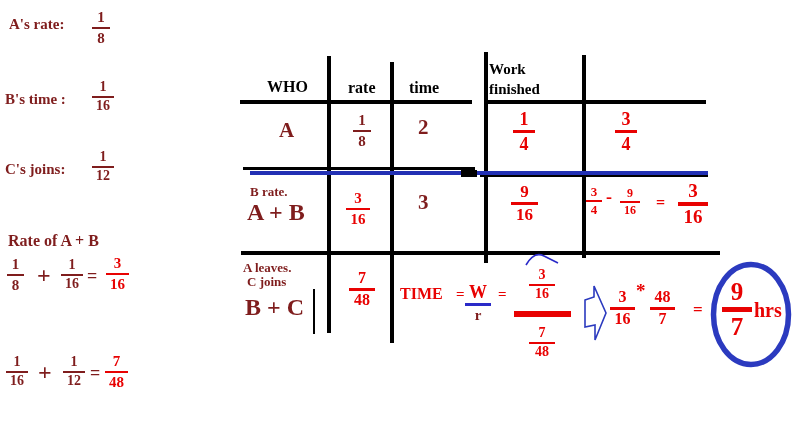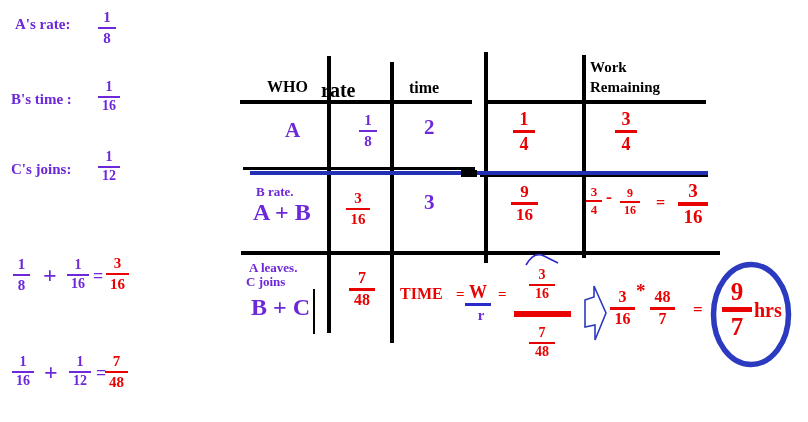--- a/index.html
+++ b/index.html
@@ -1,19 +1,19 @@
 <!DOCTYPE html>
 <html><head>
 <meta charset="utf-8">
 <style>
   html,body{margin:0;padding:0;background:#ffffff;}
   .canvas{position:relative;width:808px;height:422px;background:#ffffff;overflow:hidden;
           font-family:"Liberation Serif",serif;font-weight:bold;}
   .t{position:absolute;white-space:nowrap;line-height:1.1;}
-  .blue{color:#6d28d9;margin-left:6px;}
+  .blue{color:#7f1d1d;}
   .red{color:#e80202;}
   .black{color:#000000;}
   .frac{position:absolute;display:flex;flex-direction:column;align-items:center;text-align:center;line-height:1.05;}
   .frac .num,.frac .den{display:block;padding:0 1px;}
   .frac .bar{display:block;width:100%;height:0.17em;min-height:2px;background:currentColor;margin:0.08em 0;}
   .frac .bluebar{background:#2a2ac8;}
   .vline{position:absolute;background:#000000;}
   .hline{position:absolute;background:#000000;}
   .hline-blue{position:absolute;background:#2230b4;}
   .redbar{position:absolute;background:#e80202;}
@@ -39,20 +39,21 @@
     <span class="den">16</span>
   </div>
 
   <span class="t blue" style="left:5px;top:161px;font-size:15px">C's joins:</span>
   <div class="frac blue" style="left:92px;top:150px;width:22px;font-size:14px">
     <span class="num">1</span>
     <span class="bar"></span>
     <span class="den">12</span>
   </div>
 
+  <span class="t blue" style="left:8px;top:232px;font-size:16px">Rate of A + B</span>
   <div class="frac blue" style="left:7px;top:257px;width:17px;font-size:15px">
     <span class="num">1</span>
     <span class="bar"></span>
     <span class="den">8</span>
   </div>
   <span class="t blue" style="left:37px;top:262px;font-size:24px">+</span>
   <div class="frac blue" style="left:61px;top:258px;width:22px;font-size:14px">
     <span class="num">1</span>
     <span class="bar"></span>
     <span class="den">16</span>
@@ -90,23 +91,23 @@
 
   <div class="hline" style="left:240px;top:100px;width:232px;height:4px"></div>
   <div class="hline" style="left:485px;top:100px;width:221px;height:4px"></div>
   <div class="hline" style="left:243px;top:167px;width:232px;height:3px"></div>
   <div class="hline-blue" style="left:250px;top:171px;width:458px;height:4px"></div>
   <div class="hline" style="left:480px;top:175px;width:228px;height:2px"></div>
   <div class="hline" style="left:461px;top:170px;width:16px;height:7px"></div>
   <div class="hline" style="left:241px;top:251px;width:479px;height:4px"></div>
 
   <span class="t black" style="left:267px;top:78px;font-size:16px">WHO</span>
-  <span class="t black" style="left:321px;top:79px;font-size:20px">rate</span>
+  <span class="t black" style="left:348px;top:79px;font-size:16px">rate</span>
   <span class="t black" style="left:409px;top:79px;font-size:16px">time</span>
-  <span class="t black wrap" style="left:590px;top:57px;font-size:15px;width:88px">Work Remaining</span>
+  <span class="t black wrap" style="left:489px;top:59px;font-size:15px;width:62px">Work finished</span>
 
   <span class="t blue" style="left:279px;top:119px;font-size:21px">A</span>
   <div class="frac blue" style="left:353px;top:113px;width:18px;font-size:15px">
     <span class="num">1</span>
     <span class="bar"></span>
     <span class="den">8</span>
   </div>
   <span class="t blue" style="left:418px;top:116px;font-size:21px">2</span>
   <div class="frac red" style="left:513px;top:110px;width:22px;font-size:18px">
     <span class="num">1</span>
@@ -145,21 +146,21 @@
     <span class="den">16</span>
   </div>
   <span class="t red" style="left:656px;top:194px;font-size:16px">=</span>
   <div class="frac red" style="left:678px;top:181px;width:30px;font-size:19px">
     <span class="num">3</span>
     <span class="bar"></span>
     <span class="den">16</span>
   </div>
 
   <span class="t blue" style="left:243px;top:261px;font-size:13px">A leaves.</span>
-  <span class="t blue" style="left:240px;top:275px;font-size:13px">C joins</span>
+  <span class="t blue" style="left:247px;top:275px;font-size:13px">C joins</span>
   <span class="t blue" style="left:245px;top:294px;font-size:24px">B + C</span>
   <div class="frac red" style="left:349px;top:270px;width:26px;font-size:16px">
     <span class="num">7</span>
     <span class="bar"></span>
     <span class="den">48</span>
   </div>
 
   <span class="t red" style="left:400px;top:285px;font-size:16px">TIME</span>
   <span class="t red" style="left:456px;top:286px;font-size:15px">=</span>
   <div class="frac" style="left:465px;top:283px;width:26px;font-size:18px">

